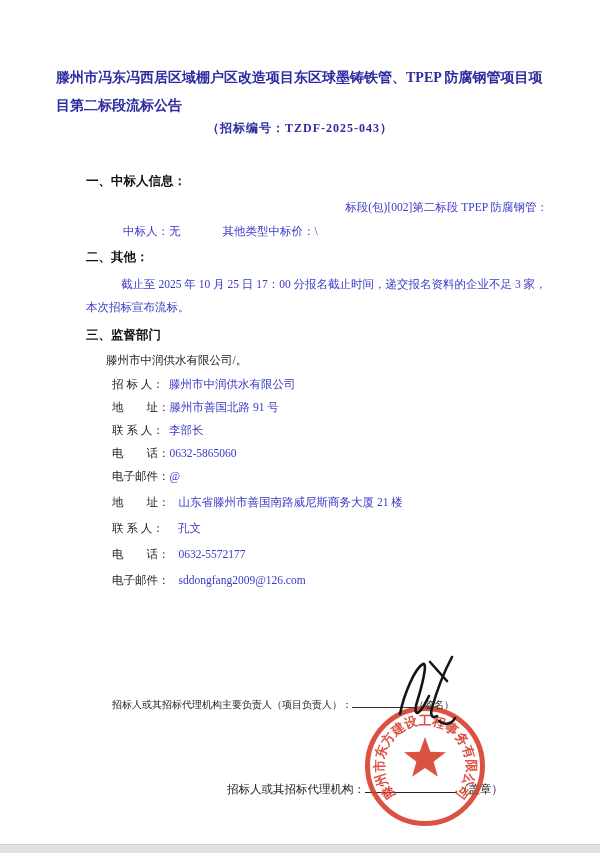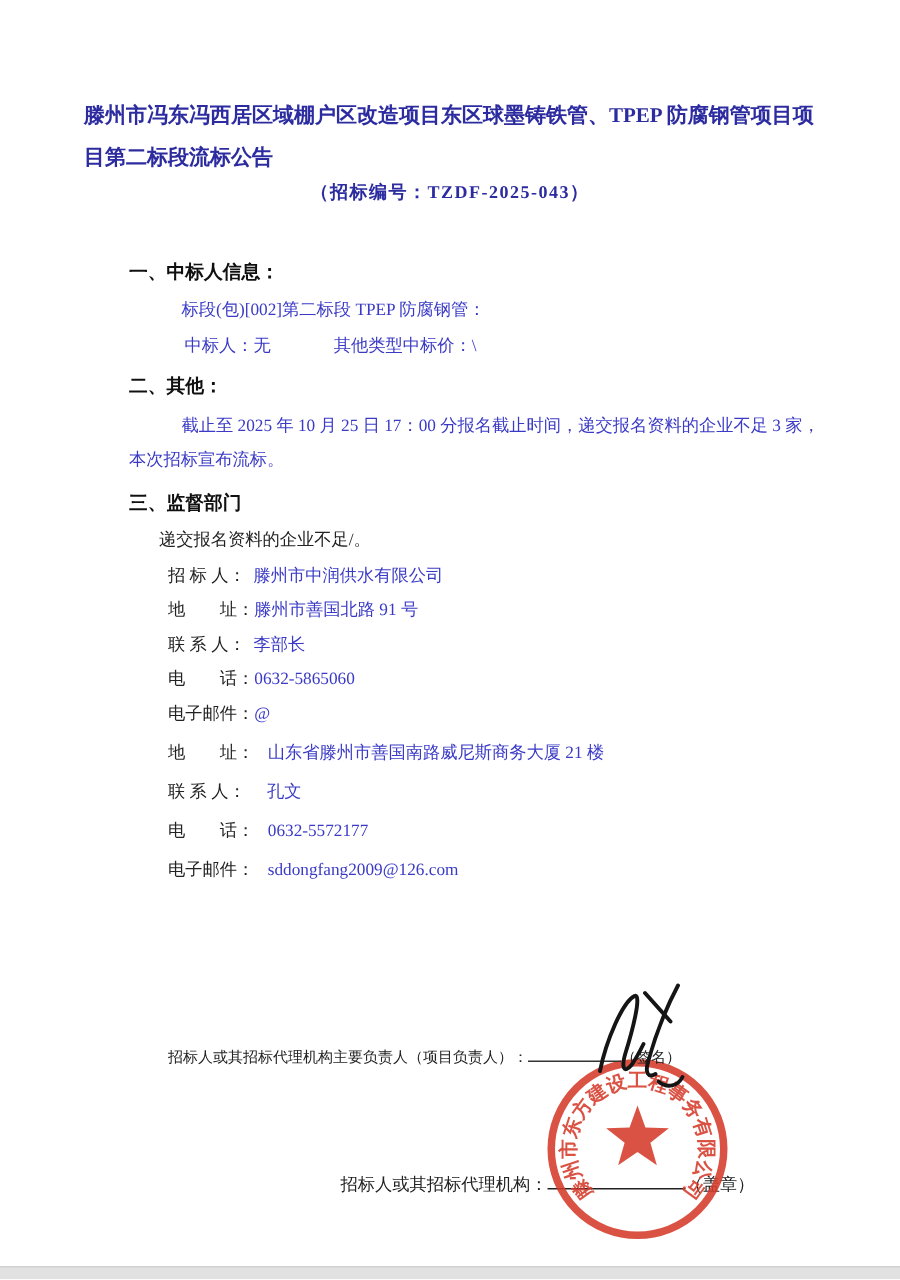--- a/index.html
+++ b/index.html
@@ -14,21 +14,21 @@
   }
   .bid-no{
     margin-top:0;text-align:center;font-weight:bold;
     font-size:12px;line-height:16px;color:#2c2ca0;letter-spacing:1px;
   }
   
   .content{margin-left:86px;margin-right:52px;font-size:11.5px;line-height:15px;}
   .sec-head{margin:0;font-size:12.5px;line-height:15px;font-weight:bold;color:#101010;}
   .mt-s1{margin-top:38px}
   .blue{color:#3a3ac6;}
-  .lot-line{margin-top:11px;margin-left:35px;}
+  .lot-line{margin-top:11px;margin-left:20px;text-align:right;}
   .pair-line{margin-top:9px;margin-left:37px;}
   .pair-line .second{margin-left:42px;}
   .sec2{margin-top:11px}
   .para{margin:8px 0 0 0;text-indent:35px;line-height:23px;}
   .sec3{margin-top:9px}
   .plain-line{margin-top:10px;margin-left:20px;}
   .sec4{margin-top:10px}
   .crow{margin-top:9px;margin-left:26px;line-height:14px;}
   .crow .clabel{display:inline-block;min-width:57px;white-space:pre;color:#222222;}
   .crow .cvalue{color:#3a3ac6;}
@@ -58,21 +58,21 @@
     <h3 class="sec-head mt-s1">一、中标人信息：</h3>
     <div class="lot-line blue">标段(包)[002]第二标段 TPEP 防腐钢管：</div>
     <div class="pair-line blue">
       <span>中标人：无</span><span class="second">其他类型中标价：\</span>
     </div>
 
     <h3 class="sec-head sec2">二、其他：</h3>
     <p class="para blue">截止至 2025 年 10 月 25 日 17：00 分报名截止时间，递交报名资料的企业不足 3 家，本次招标宣布流标。</p>
 
     <h3 class="sec-head sec3">三、监督部门</h3>
-    <div class="plain-line">递交报名资料的企业不足/。</div>
+    <div class="plain-line">滕州市中润供水有限公司/。</div>
 
 
     <div>
       <div class="crow">
         <span class="clabel">招 标 人：</span><span class="cvalue">滕州市中润供水有限公司</span>
       </div>
       <div class="crow">
         <span class="clabel">地　　址：</span><span class="cvalue">滕州市善国北路 91 号</span>
       </div>
       <div class="crow">

